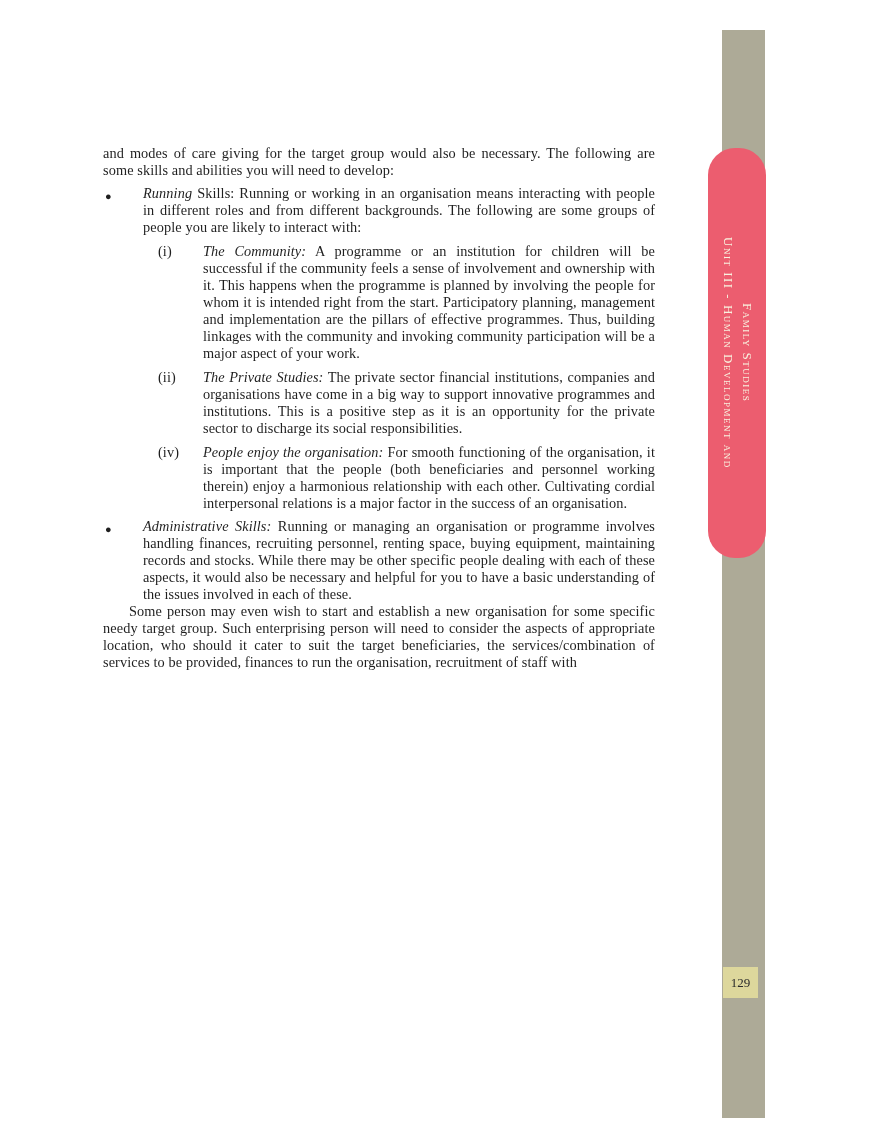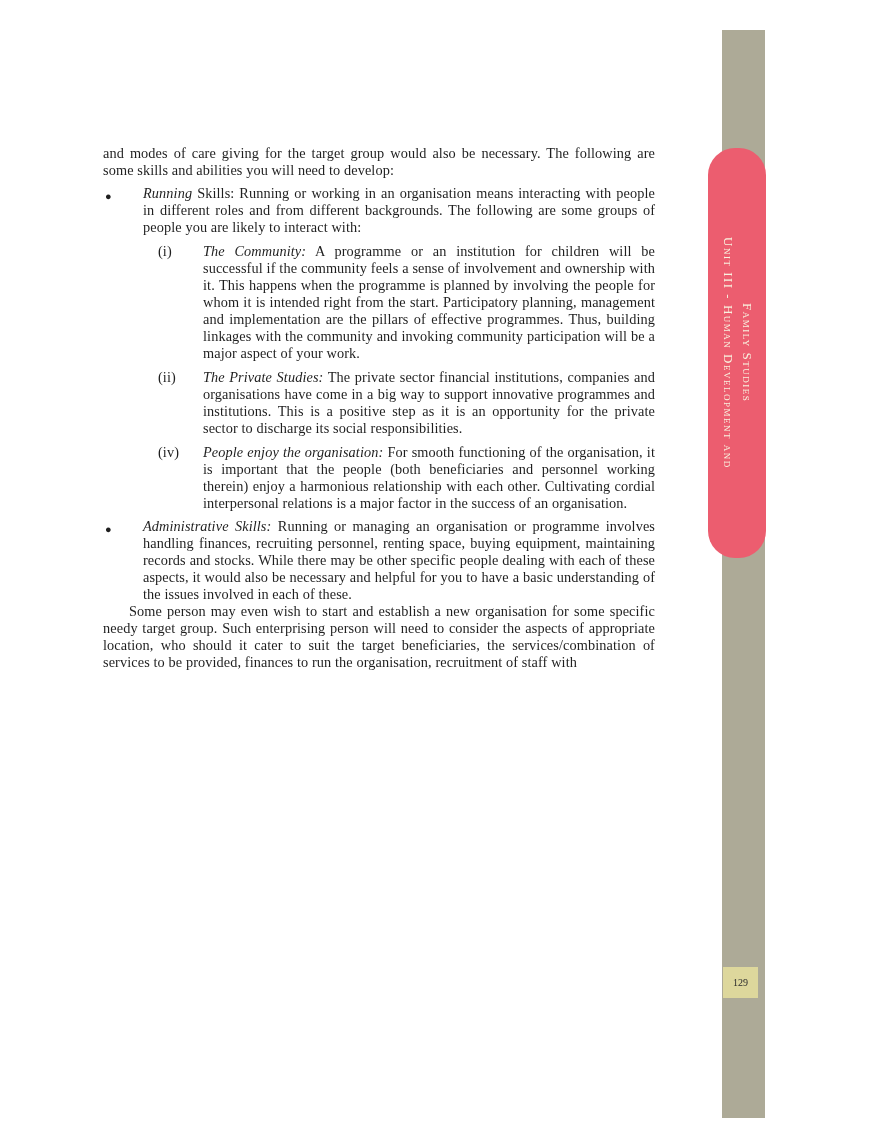--- a/index.html
+++ b/index.html
@@ -55,21 +55,21 @@
   .page-number {
     position: absolute;
     left: 723px;
     top: 967px;
     width: 35px;
     height: 31px;
     background: #ddd79c;
     display: flex;
     align-items: center;
     justify-content: center;
-    font-size: 10px;
+    font-size: 13px;
     color: #2b2b2b;
   }
   
   .content {
     position: absolute;
     left: 103px;
     top: 145px;
     width: 552px;
     font-size: 14.3px;
     line-height: 17px;

